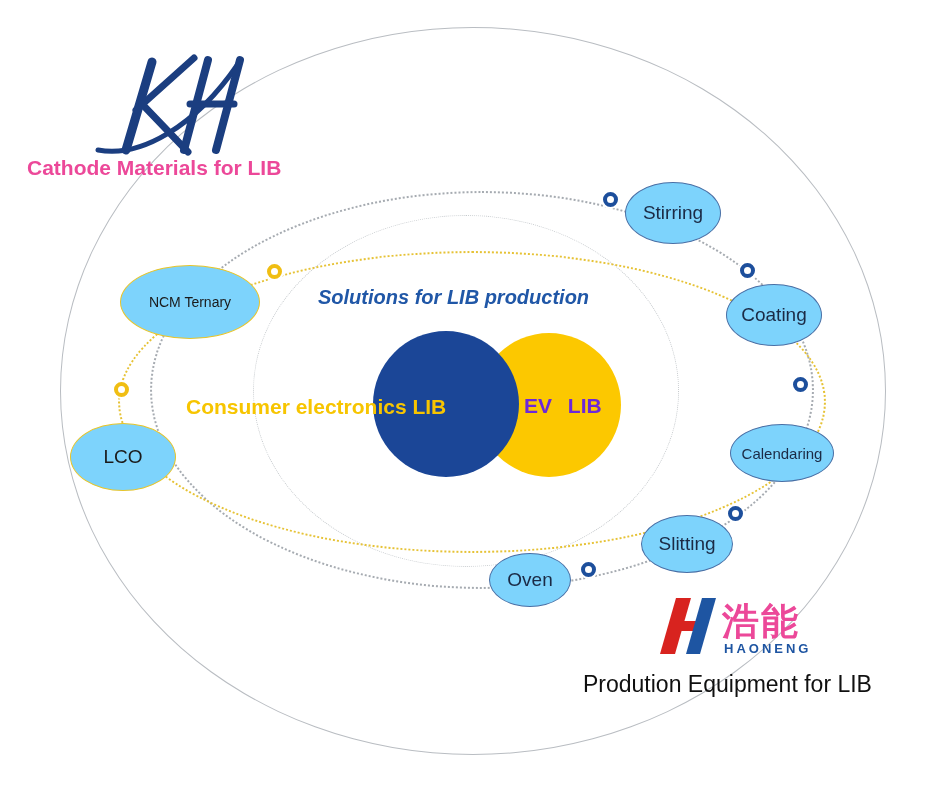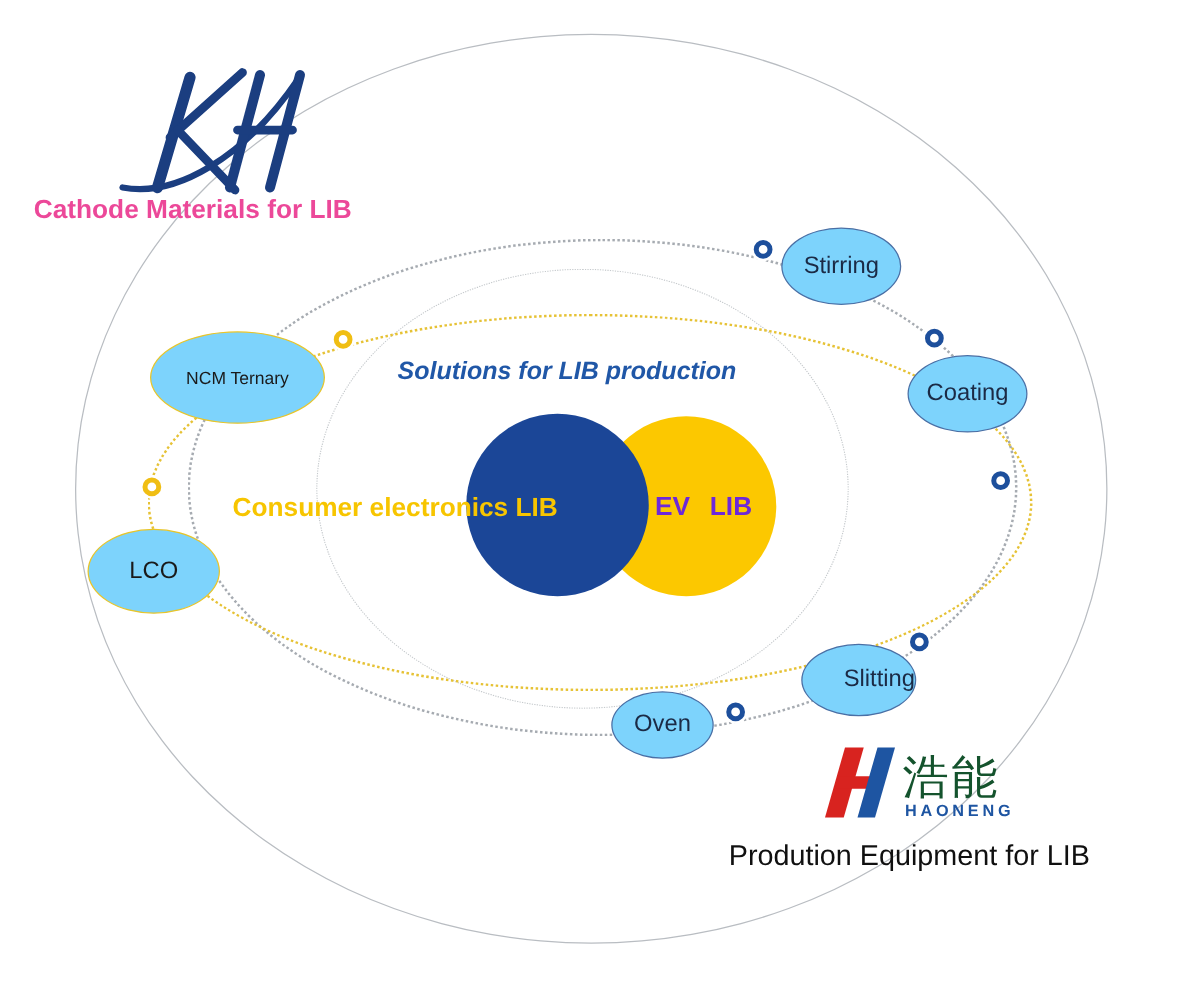--- a/index.html
+++ b/index.html
@@ -68,21 +68,21 @@
     background:#7dd3fc;
     display:flex;align-items:center;justify-content:center;
     z-index:3;
     color:#1b2a45;
   }
   .node-blue{border:1.6px solid #4a6fa5;}
   .node-yellow{border:1.8px solid #e8c52a;color:#1a1a1a;}
   .node-stirring   {left:625px;top:182px;width:94px; height:60px;font-size:19px;}
   .node-coating    {left:726px;top:284px;width:94px; height:60px;font-size:19px;}
   .node-calendaring{left:730px;top:424px;width:102px;height:56px;font-size:15px;}
-  .node-slitting   {left:641px;top:515px;width:90px; height:56px;font-size:19px;justify-content:flex-end;}
+  .node-slitting   {left:641px;top:515px;width:90px; height:56px;font-size:19px;}
   .node-oven       {left:489px;top:553px;width:80px; height:52px;font-size:19px;}
   .node-ncm        {left:120px;top:265px;width:138px;height:72px;font-size:14px;}
   .node-lco        {left:70px; top:423px;width:104px;height:66px;font-size:19px;}
 
   
   .marker{
     width:7px;height:7px;border-radius:50%;
     background:#ffffff;z-index:3;
     box-shadow:0 0 0 2px #ffffff;
   }
@@ -101,21 +101,21 @@
   .cathode-label{
     left:27px;top:156px;
     font-size:21px;font-weight:bold;color:#ec4899;
     z-index:4;white-space:nowrap;
   }
 
   
   .haoneng-mark{left:658px;top:594px;width:58px;height:64px;z-index:4;}
   .haoneng-cn{
     left:722px;top:597px;
-    font-size:37px;font-weight:normal;color:#14532d;
+    font-size:37px;font-weight:bold;color:#ec4899;
     z-index:4;white-space:nowrap;letter-spacing:2px;
   }
   .haoneng-en{
     left:724px;top:641px;
     font-size:13px;font-weight:bold;color:#1e55a2;
     letter-spacing:3px;z-index:4;white-space:nowrap;
   }
   .production-label{
     left:583px;top:671px;
     font-size:23px;font-weight:500;color:#101010;
@@ -137,20 +137,23 @@
   <div class="abs venn-label-left">Consumer electronics LIB</div>
   <div class="abs venn-label-right">EV LIB</div>
 
   <div class="abs diagram-title">Solutions for LIB production</div>
 
   <div class="abs node node-blue node-stirring">
     <span>Stirring</span>
   </div>
   <div class="abs node node-blue node-coating">
     <span>Coating</span>
+  </div>
+  <div class="abs node node-blue node-calendaring">
+    <span>Calendaring</span>
   </div>
   <div class="abs node node-blue node-slitting">
     <span>Slitting</span>
   </div>
   <div class="abs node node-blue node-oven">
     <span>Oven</span>
   </div>
 
   <div class="abs node node-yellow node-ncm">
     <span>NCM Ternary</span>

